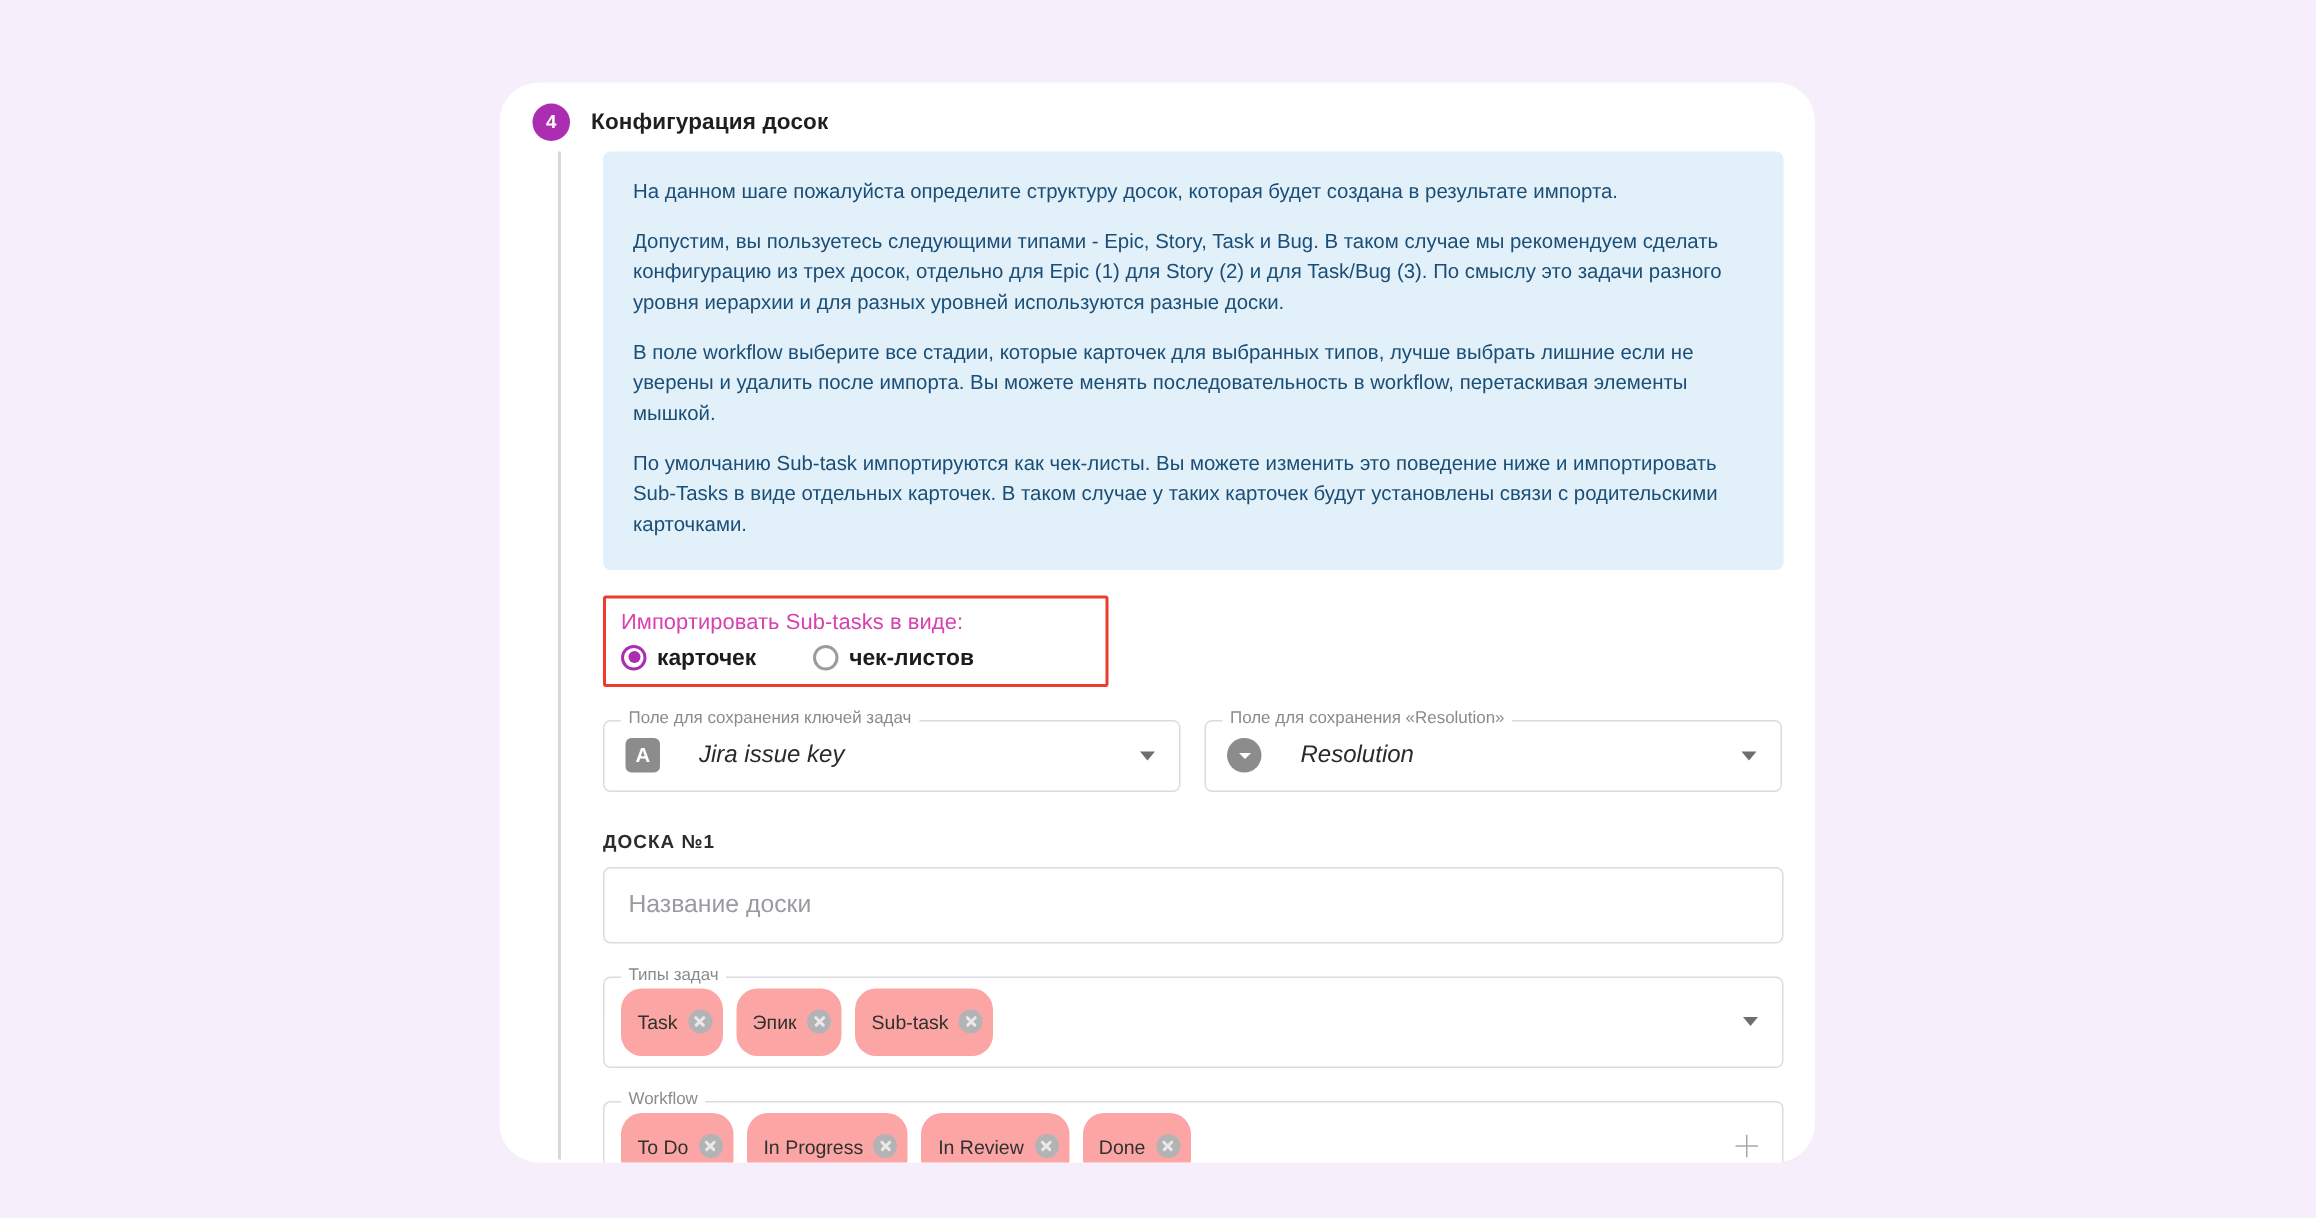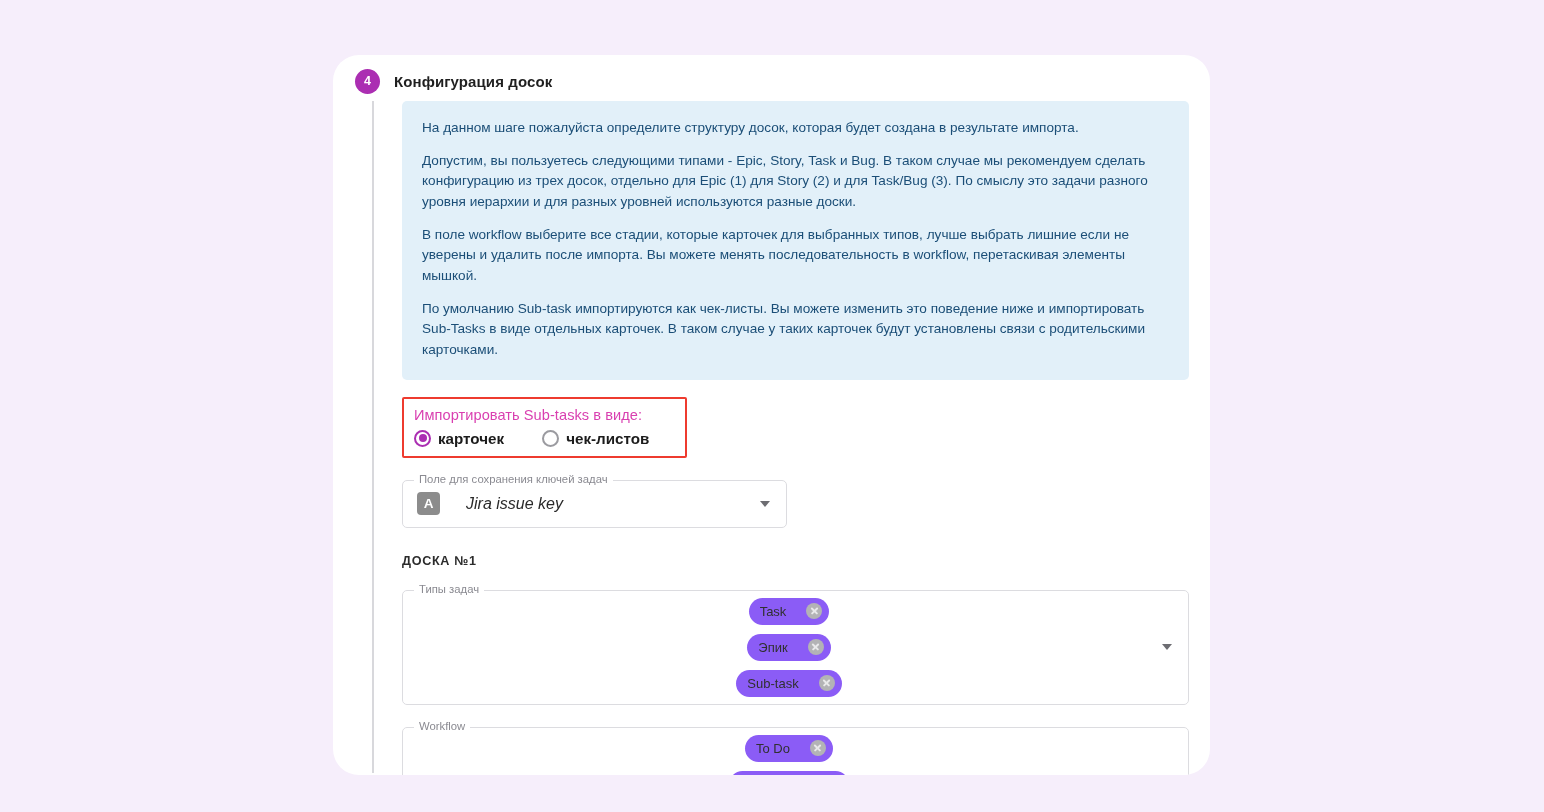--- a/index.html
+++ b/index.html
@@ -98,21 +98,21 @@
     color: #1b4e77;
   }
   .info-box p:last-child { margin-bottom: 0; }
 
   
   .radio-block {
     position: relative;
     margin-top: 17px;
     border: 2.5px solid #ee3b2f;
     border-radius: 2px;
-    width: 285px;
+    width: 337px;
     box-sizing: border-box;
     padding: 8px 10px 9px 10px;
   }
   .radio-legend {
     font-size: 14.6px;
     color: #d93fb0;
     letter-spacing: 0.05px;
     margin-bottom: 7px;
   }
   .radio-row {
@@ -258,29 +258,28 @@
   .chip-field {
     margin-top: 22px;
     width: 787px;
     min-height: 48px;
     display: flex;
     align-items: center;
     padding: 7px 24px 7px 11px;
     box-sizing: border-box;
     gap: 9px;
     flex-wrap: wrap;
-    flex-direction: column;
   }
   .chip {
     display: inline-flex;
     align-items: center;
-    gap: 20px;
-    background: #8b5cf6;
+    gap: 7px;
+    background: #fca5a5;
     border-radius: 14px;
-    height: 27px;
+    height: 45px;
     padding: 0 7px 0 11px;
     box-sizing: border-box;
   }
   .chip-text {
     font-size: 13px;
     color: #303030;
     white-space: nowrap;
   }
   .chip-x {
     width: 16px;
@@ -360,25 +359,36 @@
 
       <div class="select-row">
 
         <div class="field select-field">
           <span class="field-legend">Поле для сохранения ключей задач</span>
           <span class="sel-icon-square">A</span>
           <span class="sel-value">Jira issue key</span>
           <span class="caret"></span>
         </div>
 
+        <div class="field select-field">
+          <span class="field-legend">Поле для сохранения «Resolution»</span>
+          <span class="sel-icon-circle">
+              <span class="chev"></span>
+            </span>
+          <span class="sel-value">Resolution</span>
+          <span class="caret"></span>
+        </div>
 
       </div>
 
       <div class="board-label">ДОСКА №1</div>
 
+      <div class="field board-name-field">
+        <span class="placeholder">Название доски</span>
+      </div>
 
       <div class="field chip-field">
         <span class="field-legend">Типы задач</span>
 
         <span class="chip">
           <span class="chip-text">Task</span>
           <span class="chip-x"></span>
         </span>
         <span class="chip">
           <span class="chip-text">Эпик</span>

